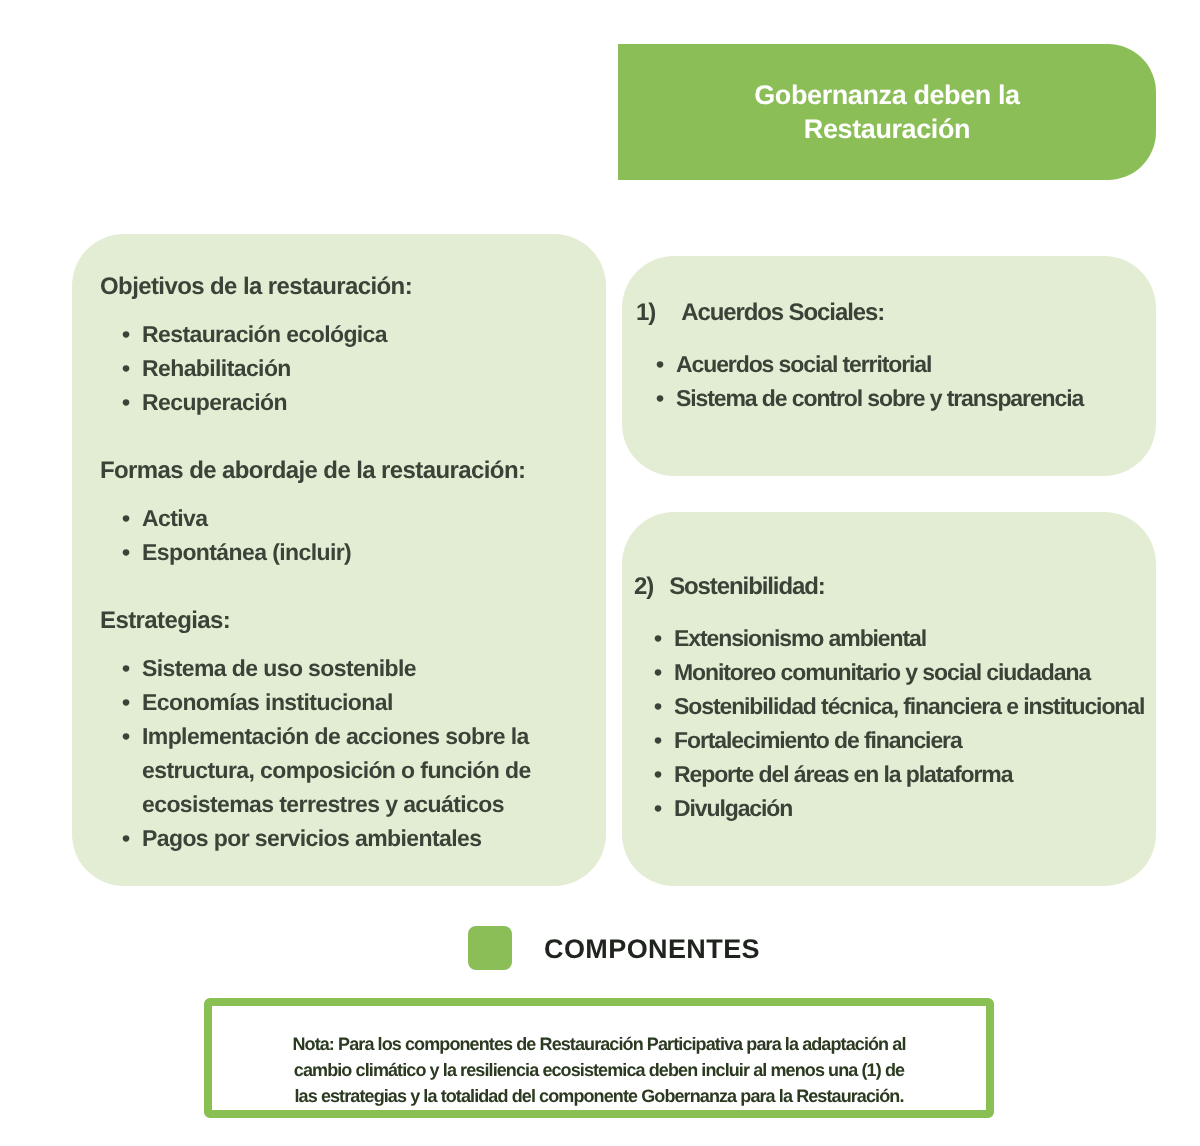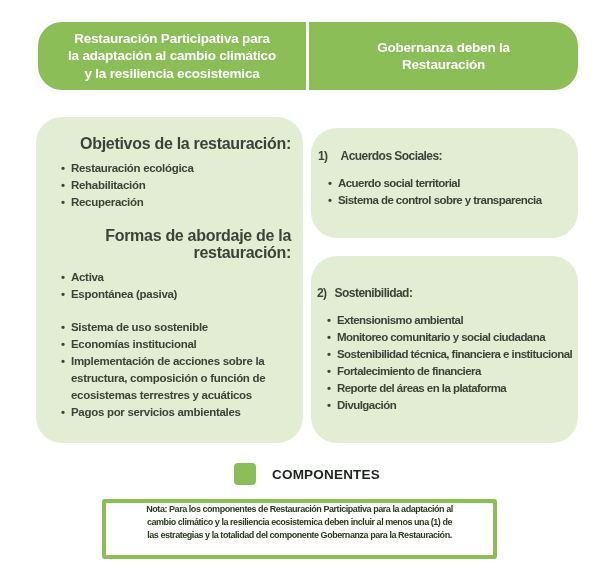--- a/index.html
+++ b/index.html
@@ -25,21 +25,21 @@
     position:absolute; background:#e3edd4; border-radius:26px;
     color:#3b4238; font-weight:bold; box-sizing:border-box;
   }
   #panel-left { left:36px;  top:117px; width:267px; height:326px;
                 padding:18px 12px 0 14px; font-size:11.5px; letter-spacing:-0.3px; }
   #panel-r1   { left:311px; top:128px; width:267px; height:110px;
                 padding:20px 4px 0 7px;  font-size:11.5px; letter-spacing:-0.55px; }
   #panel-r2   { left:311px; top:256px; width:267px; height:187px;
                 padding:29px 4px 0 6px;  font-size:11.5px; letter-spacing:-0.55px; }
 
-  .sec-title { font-size:16px; line-height:17px;text-align:right; }
+  .sec-title { font-size:12px; line-height:17px; }
   .num-title { display:flex; font-size:12px; line-height:17px; }
   .num-1 { flex:none; margin-right:13px; }
   .num-2 { flex:none; margin-right:8px; }
 
   ul.blist { list-style:none; margin:8px 0 16px 0; padding:0 0 0 11px; }
   #panel-r1 ul.blist, #panel-r2 ul.blist { margin:10px 0 0 0; padding-left:10px; }
   ul.blist li { display:flex; line-height:17px; }
   .bullet { flex:none; width:10px; }
   .li-text { flex:1; }
 
@@ -54,36 +54,33 @@
   .swatch-lineas     { background:#e4eed6; }
   .legend-label {
     font-size:13.5px; font-weight:bold; color:#1f241e; letter-spacing:0.2px;
   }
 
   
   #note-box {
     position:absolute; left:102px; top:499px; width:395px; height:60px;
     box-sizing:border-box; background:#ffffff;
     border:4px solid #8abf53; border-radius:3px;
-    display:flex; align-items:flex-start; justify-content:center;
+    display:flex; align-items:flex-end; justify-content:center;
   }
   #note-text {
     font-size:9px; font-weight:bold; color:#2b3a20; line-height:13px;
     text-align:center; white-space:pre-line; letter-spacing:-0.45px;
     padding:0 6px;
   }
 </style>
 </head>
 <body>
 
 <div id="canvas">
 
-  <div class="hdr" id="hdr-left">Restauración Participativa para
-la adaptación al cambio climático
-y la resiliencia ecosistemica</div>
   <div class="hdr" id="hdr-right">Gobernanza deben la
 Restauración</div>
 
   <div class="panel" id="panel-left">
 
     <div class="sec-title">Objetivos de la restauración:</div>
     <ul class="blist">
       <li>
         <span class="bullet">•</span>
         <span class="li-text">Restauración ecológica</span>
@@ -99,24 +96,25 @@
     </ul>
 
     <div class="sec-title">Formas de abordaje de la restauración:</div>
     <ul class="blist">
       <li>
         <span class="bullet">•</span>
         <span class="li-text">Activa</span>
         </li>
       <li>
         <span class="bullet">•</span>
-        <span class="li-text">Espontánea (pasiva)</span>
+        <span class="li-text">Espontánea (incluir)</span>
         </li>
     </ul>
 
+    <div class="sec-title">Estrategias:</div>
     <ul class="blist">
       <li>
         <span class="bullet">•</span>
         <span class="li-text">Sistema de uso sostenible</span>
         </li>
       <li>
         <span class="bullet">•</span>
         <span class="li-text">Economías institucional</span>
         </li>
       <li>
@@ -131,21 +129,21 @@
   </div>
 
   <div class="panel" id="panel-r1">
     <div class="num-title">
       <span class="num-1">1)</span>
       <span>Acuerdos Sociales:</span>
     </div>
     <ul class="blist">
       <li>
         <span class="bullet">•</span>
-        <span class="li-text">Acuerdo social territorial</span>
+        <span class="li-text">Acuerdos social territorial</span>
         </li>
       <li>
         <span class="bullet">•</span>
         <span class="li-text">Sistema de control sobre y transparencia</span>
         </li>
     </ul>
   </div>
 
   <div class="panel" id="panel-r2">
     <div class="num-title">

